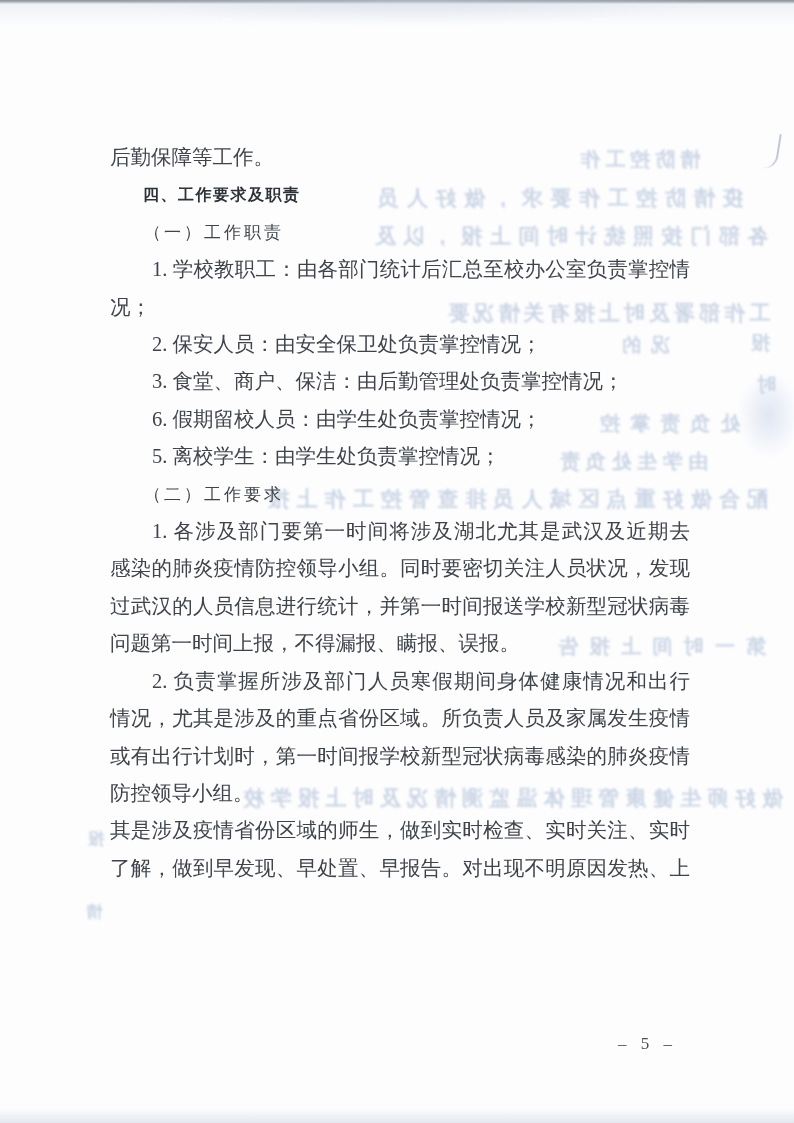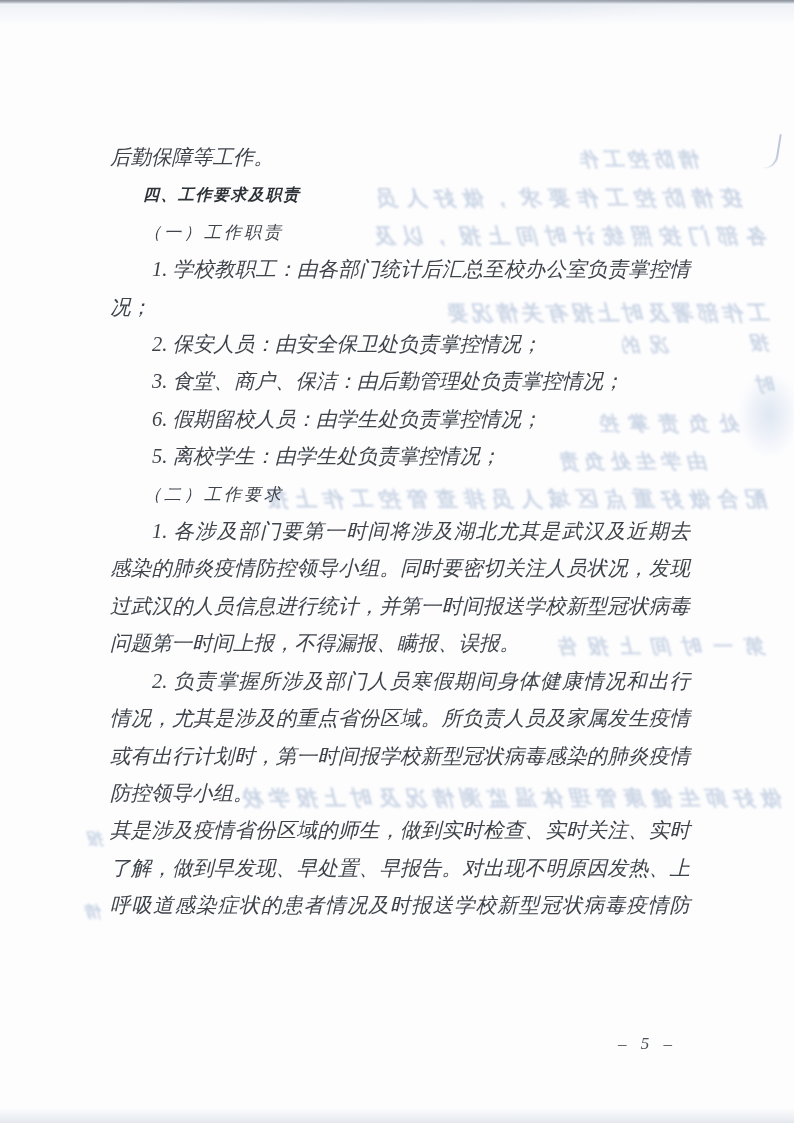--- a/index.html
+++ b/index.html
@@ -9,21 +9,20 @@
     background: #ffffff;
     overflow: hidden;
   }
   .page {
     position: relative;
     width: 794px; height: 1123px;
     background:
       radial-gradient(ellipse 420px 36px at 52% 0px, rgba(205,214,226,0.45), rgba(205,214,226,0) 70%),
       linear-gradient(180deg, #8a9099 0px, #aeb4bc 2px, #eef1f6 4px, #fdfdfe 26px, #fdfdfe 1108px, #eceff3 1118px, #e4e8ee 1123px);
     overflow: hidden;
-    font-style: italic;
   }
   .content {
     position: absolute;
     left: 110px; top: 139px;
     width: 580px;
   }
   .line {
     line-height: 37.4px;
     font-size: 20.5px;
     color: var(--ink, #3f444b);
@@ -116,18 +115,17 @@
       <div class="line body indent fill">1. 各涉及部门要第一时间将涉及湖北尤其是武汉及近期去</div>
       <div class="line body fill">感染的肺炎疫情防控领导小组。同时要密切关注人员状况，发现</div>
       <div class="line body fill">过武汉的人员信息进行统计，并第一时间报送学校新型冠状病毒</div>
       <div class="line body">问题第一时间上报，不得漏报、瞒报、误报。</div>
       <div class="line body indent fill">2. 负责掌握所涉及部门人员寒假期间身体健康情况和出行</div>
       <div class="line body fill">情况，尤其是涉及的重点省份区域。所负责人员及家属发生疫情</div>
       <div class="line body fill">或有出行计划时，第一时间报学校新型冠状病毒感染的肺炎疫情</div>
       <div class="line body">防控领导小组。</div>
       <div class="line body fill">其是涉及疫情省份区域的师生，做到实时检查、实时关注、实时</div>
       <div class="line body fill">了解，做到早发现、早处置、早报告。对出现不明原因发热、上</div>
-      <div class="line body fill">呼吸道感染症状的患者情况及时报送学校新型冠状病毒疫情防</div>
     </div>
   <div class="pencil-mark"></div>
   <div class="scan-smudge"></div>
   <div class="pageno">– 5 –</div>
 </div>
 
 </body></html>

